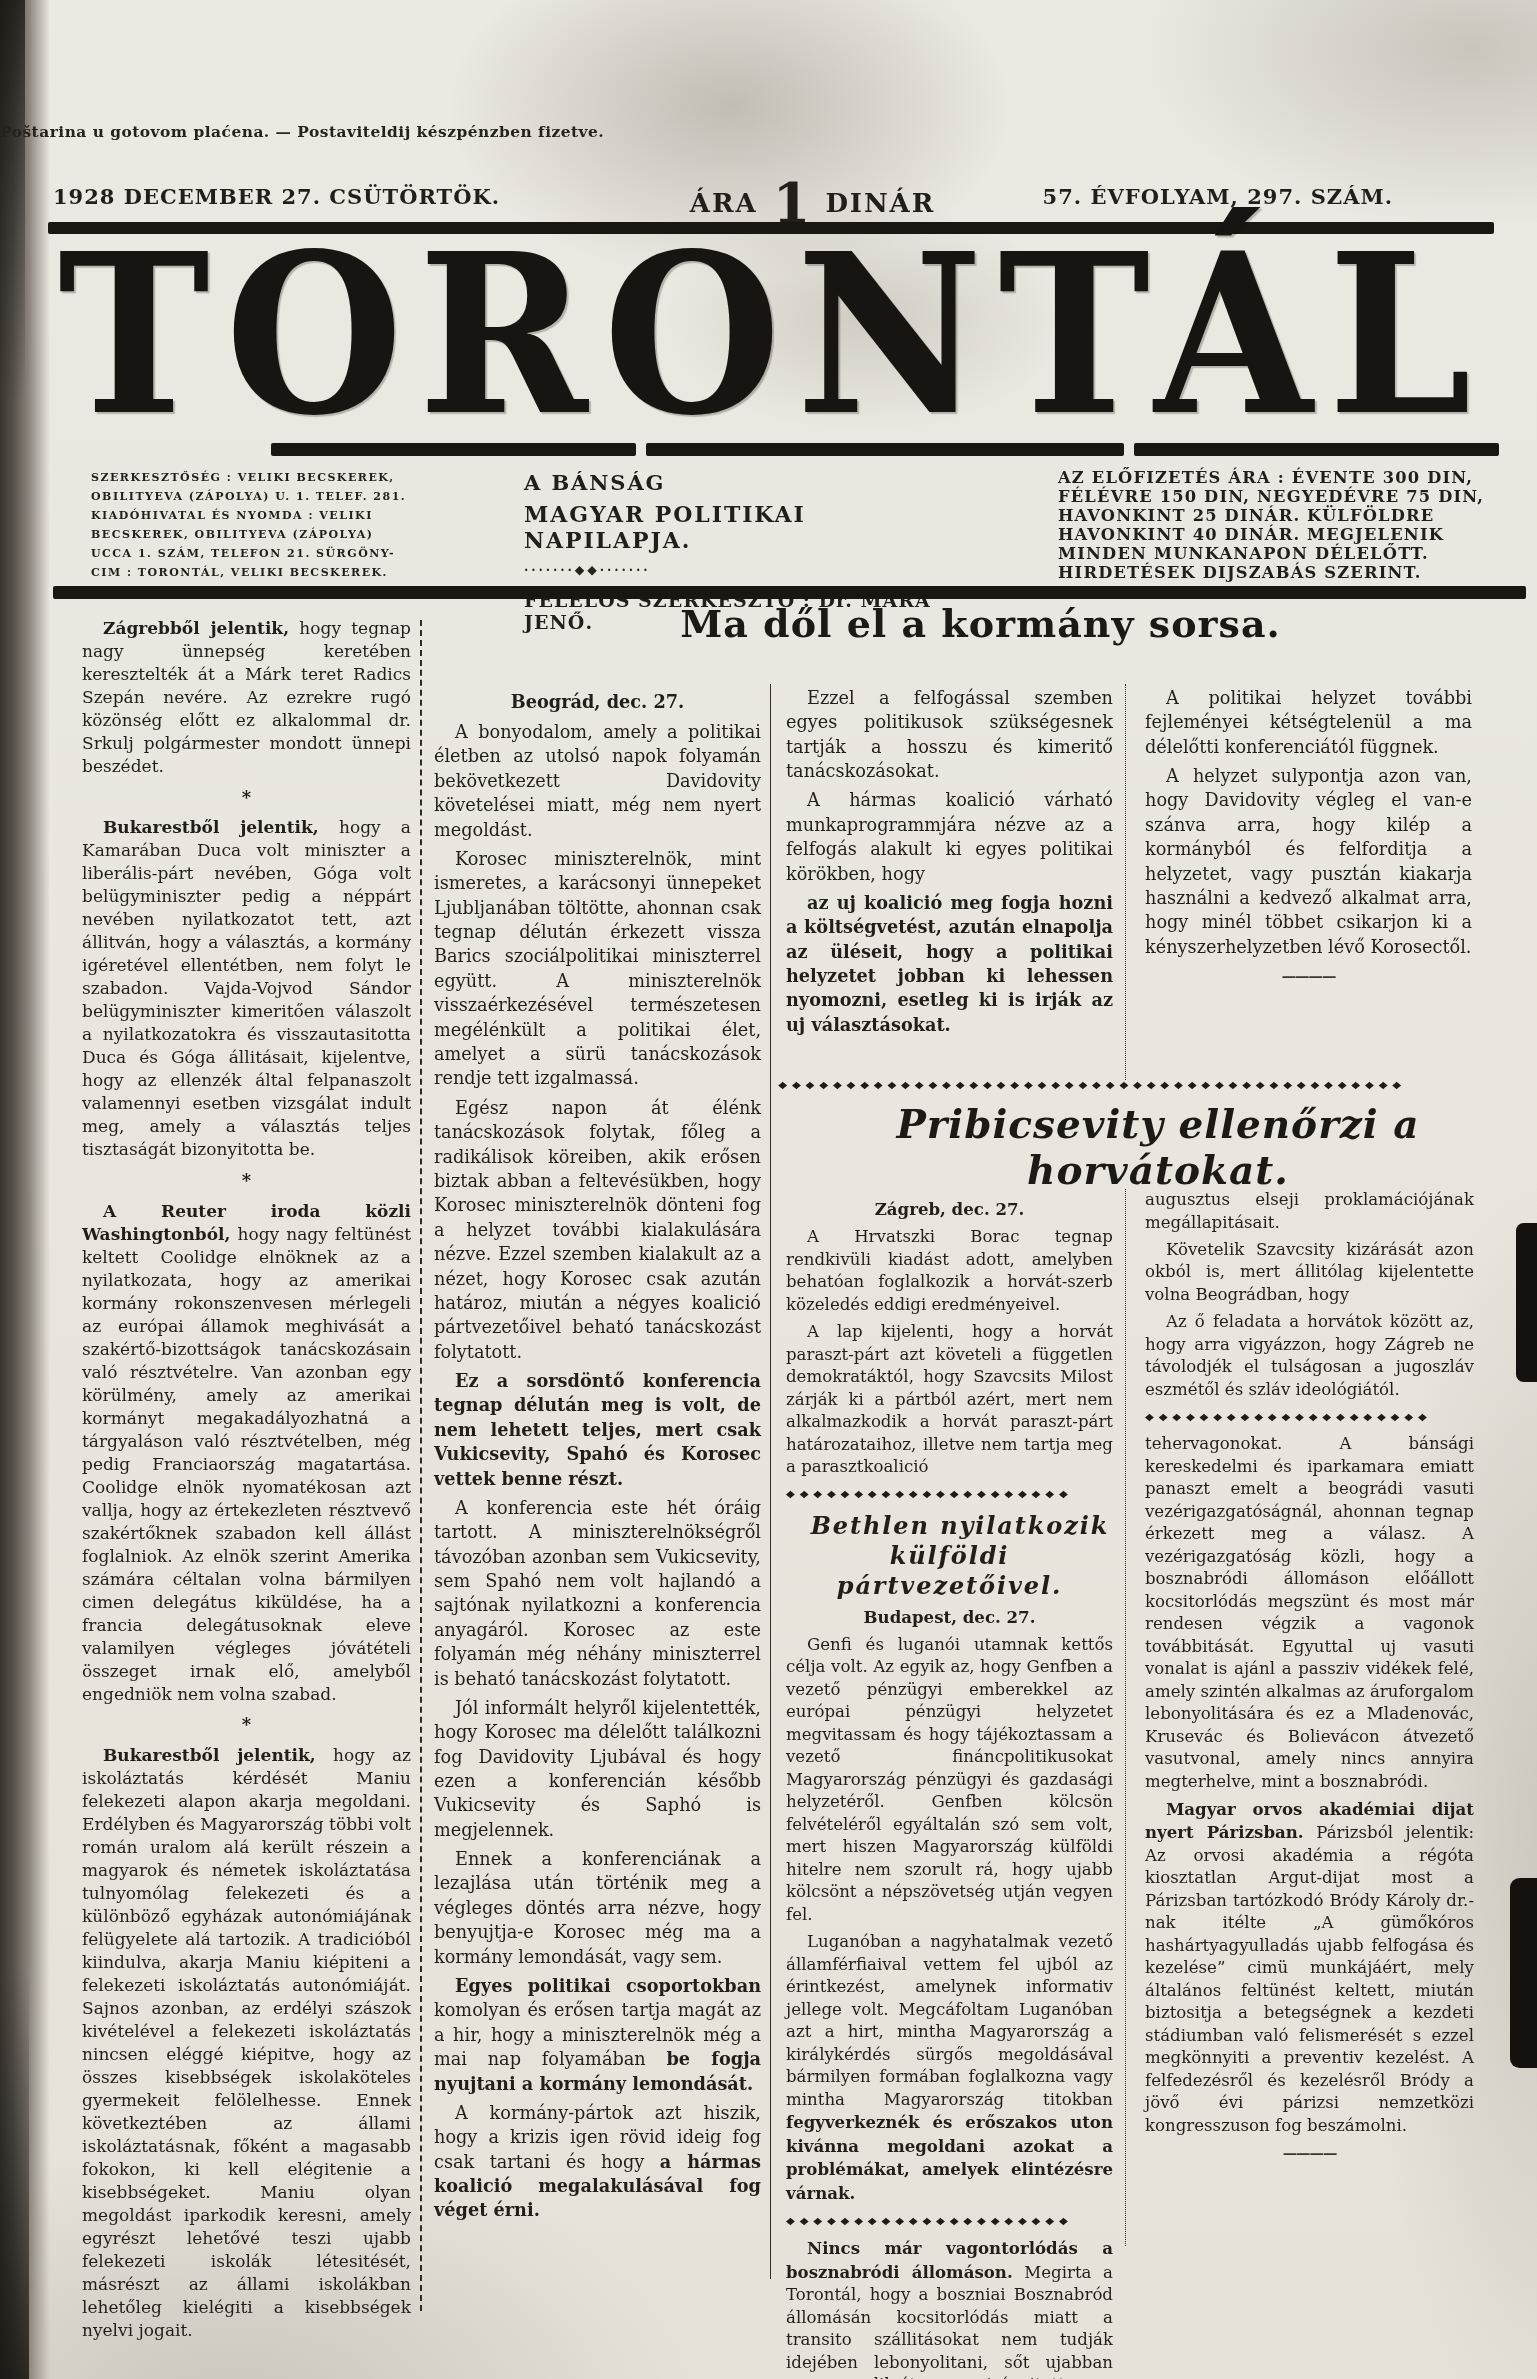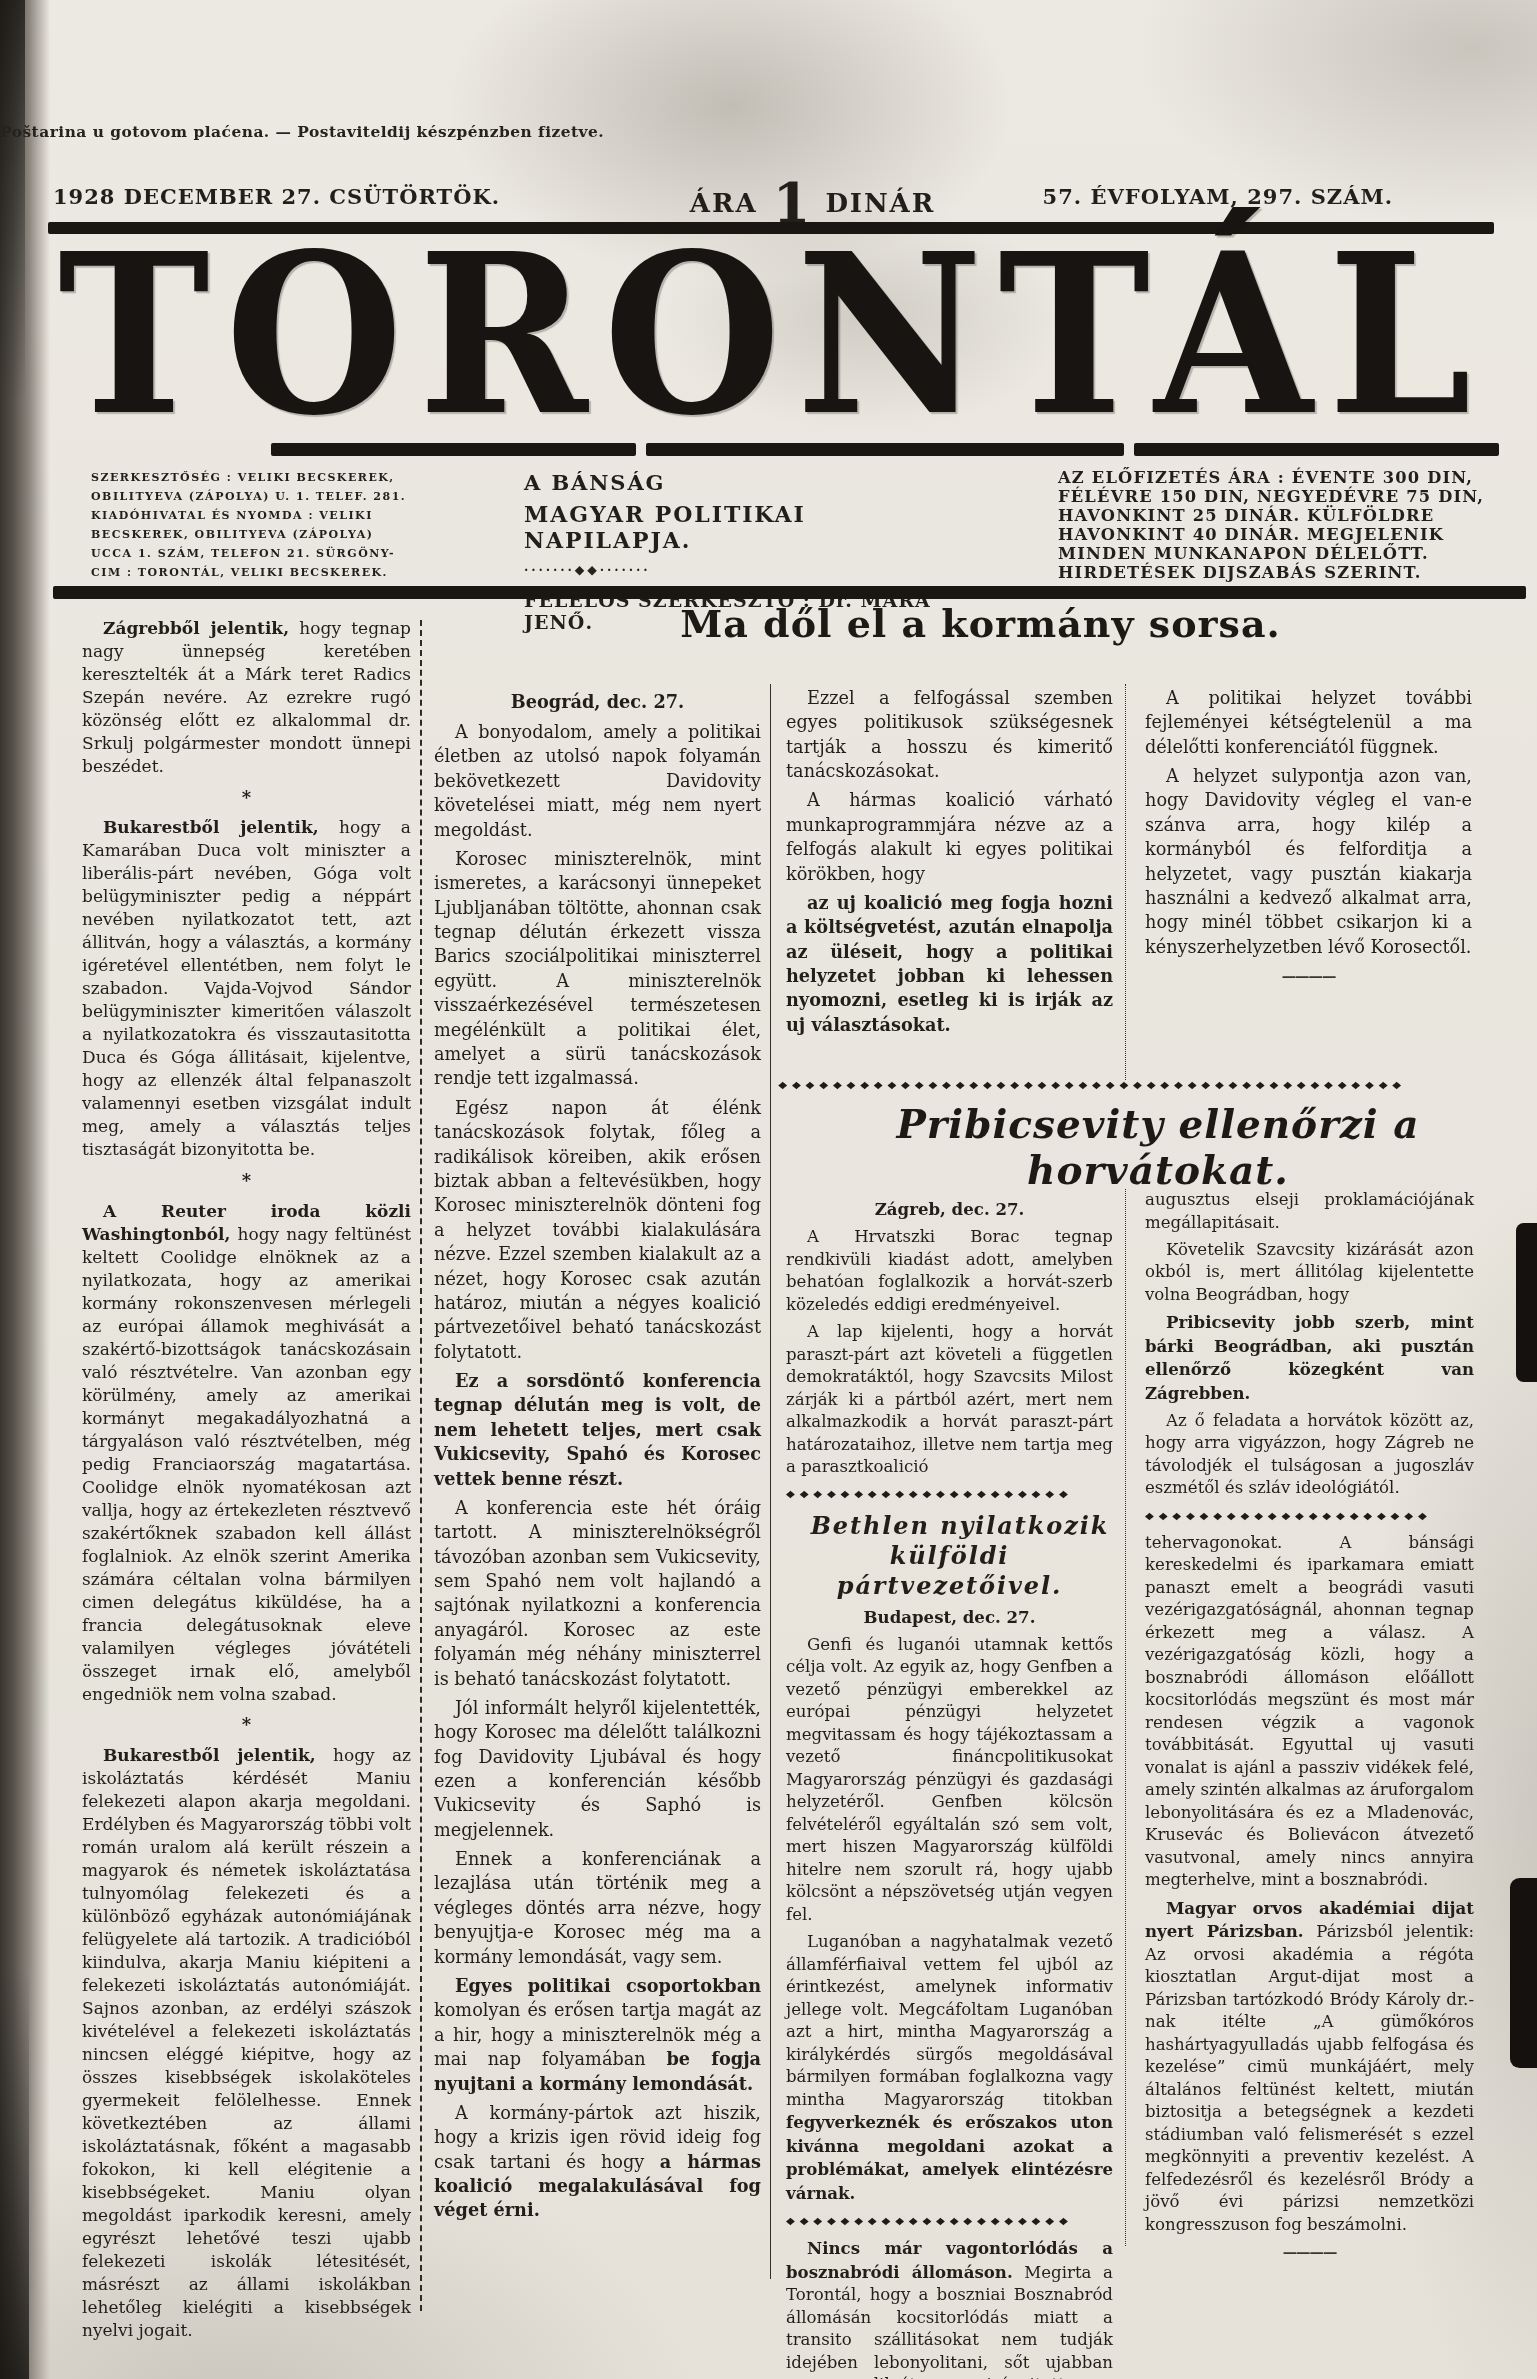--- a/index.html
+++ b/index.html
@@ -188,21 +188,20 @@
     <p class="dateline">Budapest, dec. 27.</p>
     <p>Genfi és luganói utamnak kettős célja volt. Az egyik az, hogy Genfben a vezető pénzügyi emberekkel az európai pénzügyi helyzetet megvitassam és hogy tájékoztassam a vezető fináncpolitikusokat Magyarország pénzügyi és gazdasági helyzetéről. Genfben kölcsön felvételéről egyáltalán szó sem volt, mert hiszen Magyarország külföldi hitelre nem szorult rá, hogy ujabb kölcsönt a népszövetség utján vegyen fel.</p>
     <p><span>Luganóban a nagyhatalmak vezető államférfiaival vettem fel ujból az érintkezést, amelynek informativ jellege volt. Megcáfoltam Luganóban azt a hirt, mintha Magyarország a királykérdés sürgős megoldásával bármilyen formában foglalkozna vagy mintha Magyarország titokban </span><b>fegyverkeznék és erőszakos uton kivánna megoldani azokat a problémákat, amelyek elintézésre várnak.</b></p>
     <p class="divider narrow noindent">◆◆◆◆◆◆◆◆◆◆◆◆◆◆◆◆◆◆◆◆◆</p>
     <p><b class="lead">Nincs már vagontorlódás a bosznabródi állomáson.</b><span> Megirta a Torontál, hogy a boszniai Bosznabród állomásán kocsitorlódás miatt a transito szállitásokat nem tudják idejében lebonyolitani, sőt ujabban nem engedik át az arra irányitott</span></p>
   </div>
 
   <div class="col c4flow">
     <p class="noindent">augusztus elseji proklamációjának megállapitásait.</p>
     <p>Követelik Szavcsity kizárását azon okból is, mert állitólag kijelentette volna Beográdban, hogy</p>
-    <p><b>Pribicsevity jobb szerb, mint bárki Beográdban, aki pusztán ellenőrző közegként van Zágrebben.</b></p>
     <p>Az ő feladata a horvátok között az, hogy arra vigyázzon, hogy Zágreb ne távolodjék el tulságosan a jugoszláv eszmétől és szláv ideológiától.</p>
     <p class="divider tiny noindent">◆◆◆◆◆◆◆◆◆◆◆◆◆◆◆◆◆◆◆◆◆</p>
     <p class="noindent">tehervagonokat. A bánsági kereskedelmi és iparkamara emiatt panaszt emelt a beográdi vasuti vezérigazgatóságnál, ahonnan tegnap érkezett meg a válasz. A vezérigazgatóság közli, hogy a bosznabródi állomáson előállott kocsitorlódás megszünt és most már rendesen végzik a vagonok továbbitását. Egyuttal uj vasuti vonalat is ajánl a passziv vidékek felé, amely szintén alkalmas az áruforgalom lebonyolitására és ez a Mladenovác, Krusevác és Bolievácon átvezető vasutvonal, amely nincs annyira megterhelve, mint a bosznabródi.</p>
     <p><b class="lead">Magyar orvos akadémiai dijat nyert Párizsban.</b><span> Párizsból jelentik: Az orvosi akadémia a régóta kiosztatlan Argut-dijat most a Párizsban tartózkodó Bródy Károly dr.-nak itélte „A gümőkóros hashártyagyulladás ujabb felfogása és kezelése” cimü munkájáért, mely általános feltünést keltett, miután biztositja a betegségnek a kezdeti stádiumban való felismerését s ezzel megkönnyiti a preventiv kezelést. A felfedezésről és kezelésről Bródy a jövő évi párizsi nemzetközi kongresszuson fog beszámolni.</span></p>
     <p class="end-dash noindent">————</p>
   </div>
 
 </div>
 
 

